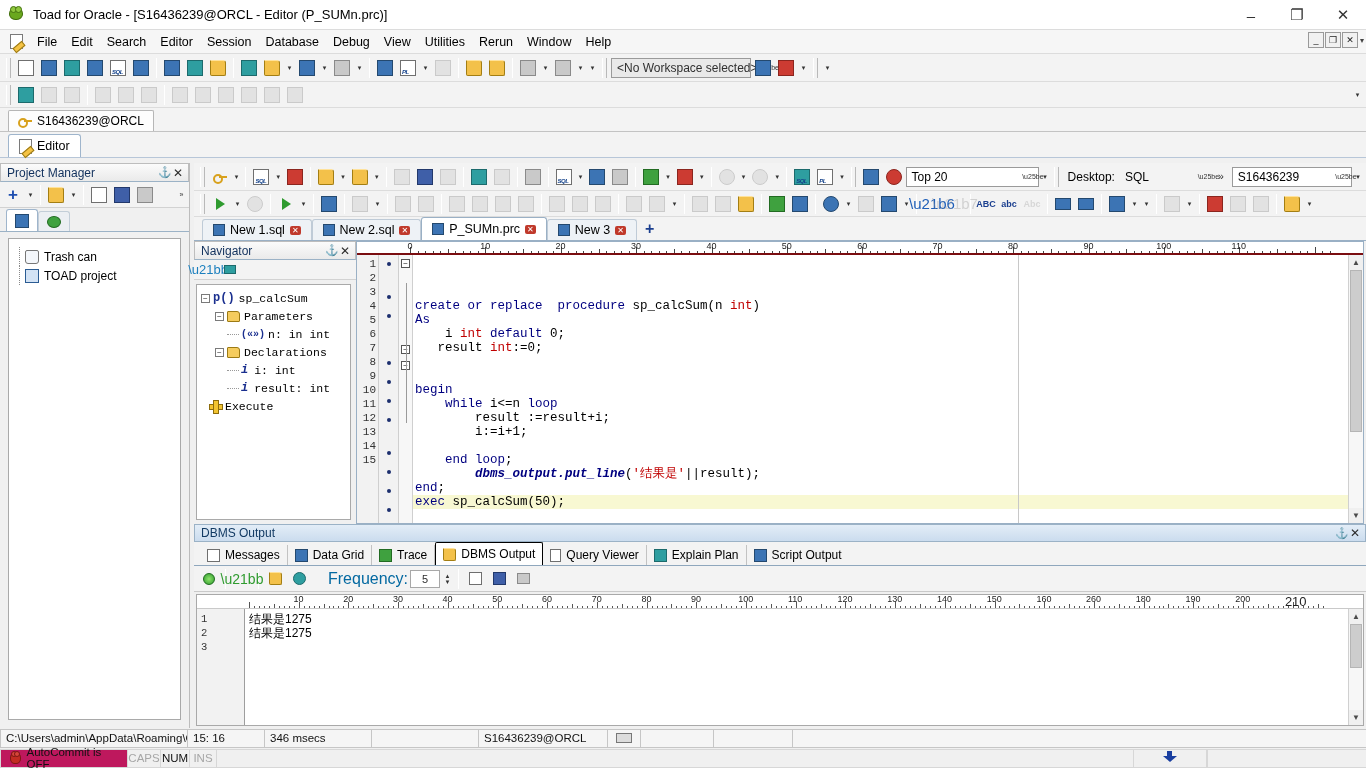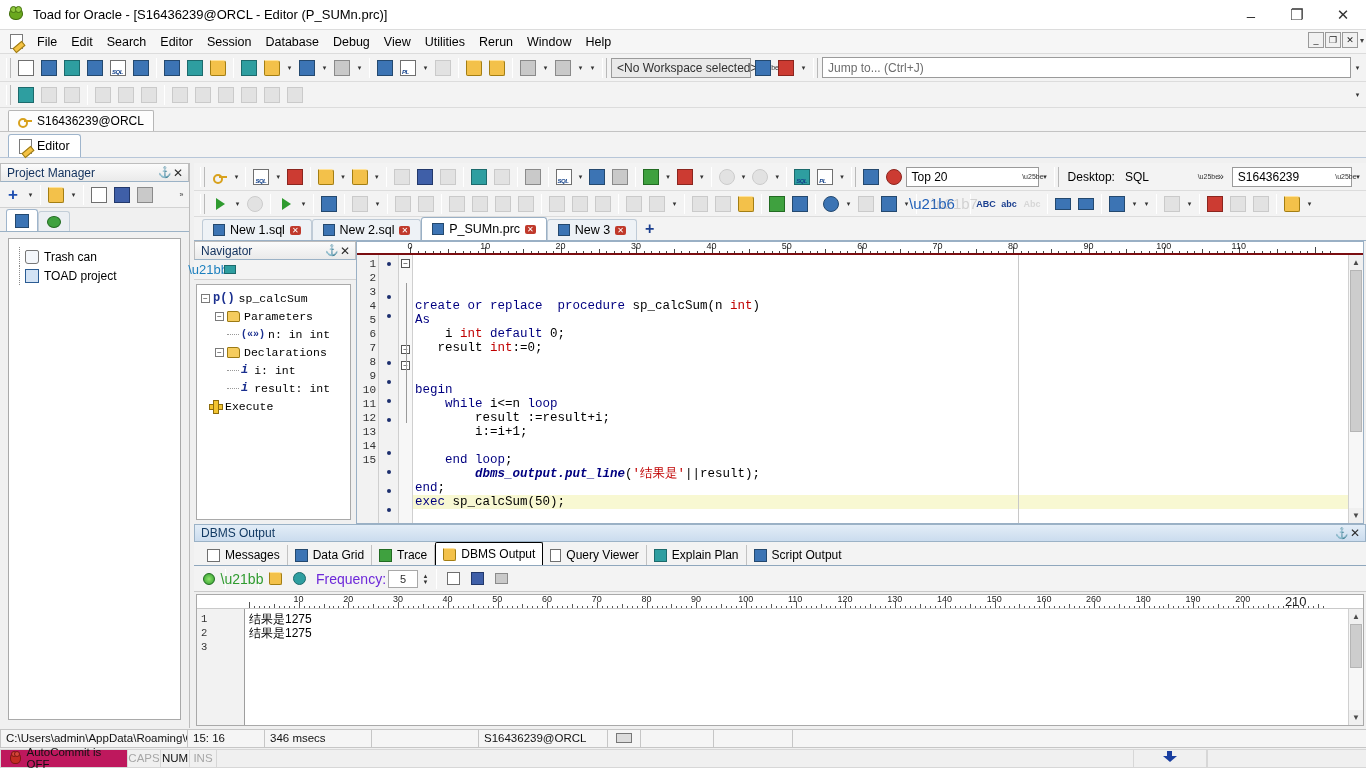--- a/index.html
+++ b/index.html
@@ -242,21 +242,21 @@
                padding: 0 3px 0 6px; font-size:12px; color:#123a63; }
   .dock-head .dh-title { flex:1; }
   .dock-tabs { height: 24px; background:#f3f3f3; display:flex; align-items:flex-end;
                padding-left: 6px; border-bottom:1px solid #8fa7bd; gap:0px; }
   .dtab { height:20px; display:flex; align-items:center; gap:5px; padding:0 7px; font-size:12px;
           border-right:1px solid #c2c2c2; }
   .dtab.active { height:23px; background:#fff; border:1px solid #000; border-bottom:none;
                  border-radius:2px 2px 0 0; }
   .dock-toolbar { height: 26px; background:#f3f3f3; border-bottom:1px solid #c9c9c9;
                   display:flex; align-items:center; padding: 0 4px; gap:2px; }
-  .freq-label { font-size:14px; color:#6d28d9; margin-left:4px; }
+  .freq-label { font-size:16px; color:#0369a1; margin-left:16px; }
   .freq-box { width:30px;height:18px;background:#fff;border:1px solid #a8a8a8; font-size:11px;
               display:flex;align-items:center;justify-content:center; color:#303030; }
   .spin { width:11px;height:18px;display:flex;flex-direction:column;justify-content:center;
           align-items:center; font-size:6px; color:#333; }
   .dock-out { flex:1; display:flex; flex-direction:column; background:#fff;
               border:1px solid #a9a9a9; margin: 2px 2px 2px 2px; min-height:0; }
   .out-ruler { height:14px; background:#fff; position:relative; border-bottom:1px solid #c9c9c9;
                overflow:hidden; }
   .out-body { flex:1; display:flex; min-height:0; }
   .out-nums { width:48px; background:#f2f2f2; border-right:1px solid #9e9e9e;
@@ -408,21 +408,20 @@
       <span class="cb-arrow">\u25be</span>
     </div>
     <div class="tbtn">
         <span class="ic ic-blue"></span>
       </div>
     <div class="tbtn">
         <span class="ic ic-red"></span>
       </div>
     <div class="caret">▾</div>
     <div class="tb-grip"></div>
-    <div class="jumpto">Jump to... (Ctrl+J)</div>
     <div class="caret">▾</div>
   </div>
 
   <div class="toolbar tbrow2">
     <div class="tb-grip"></div>
     <div class="tbtn">
         <span class="ic ic-teal"></span>
       </div>
     <div class="tbtn dis">
         <span class="ic ic-gray"></span>

